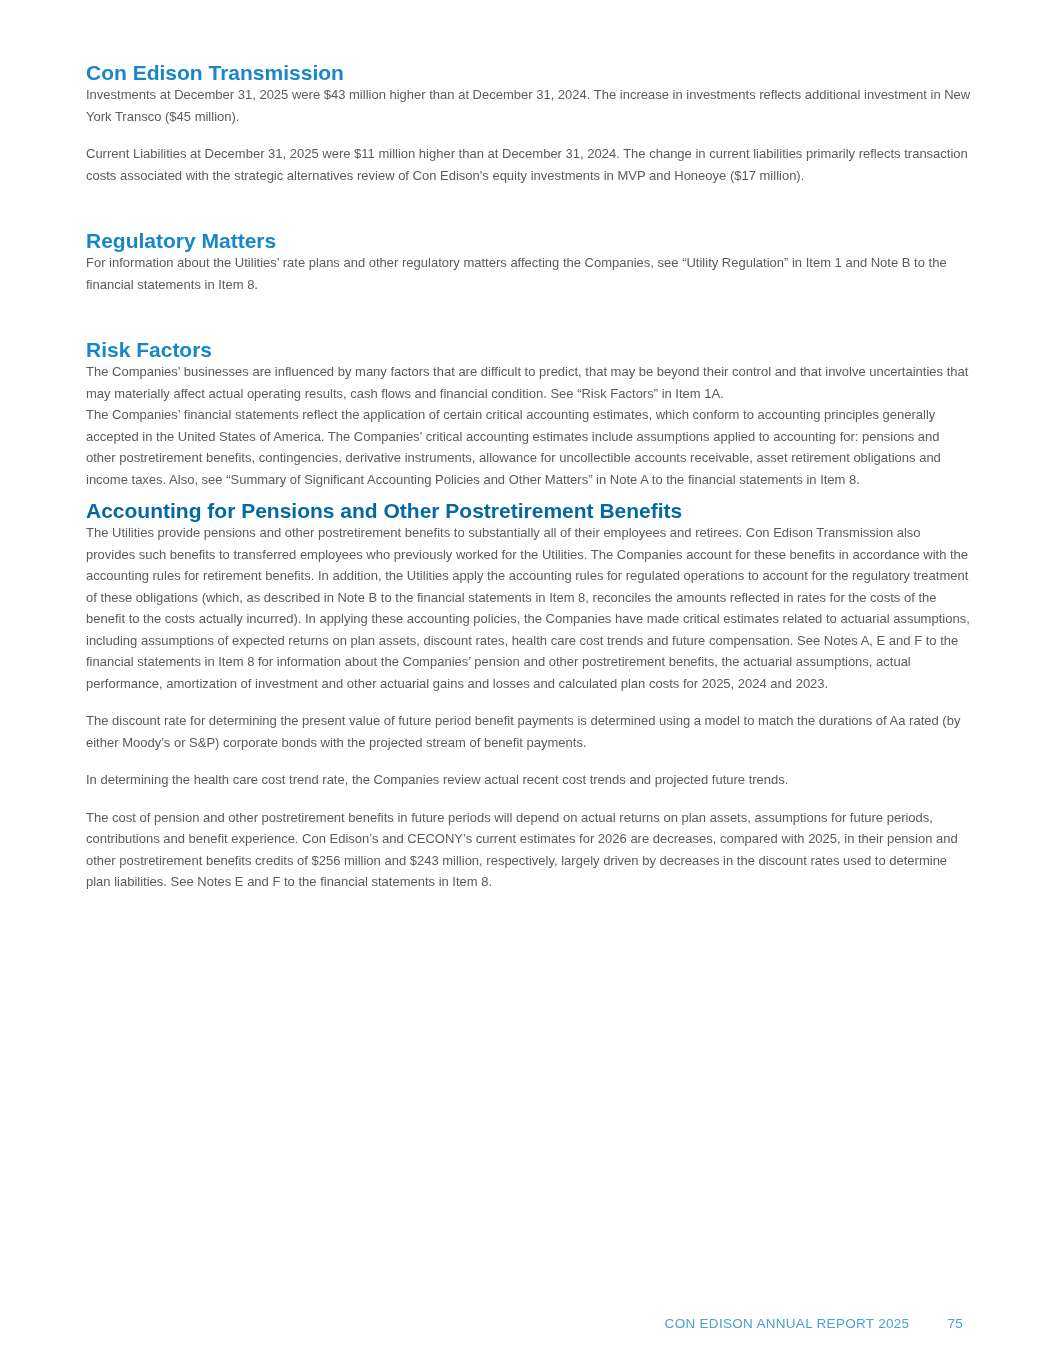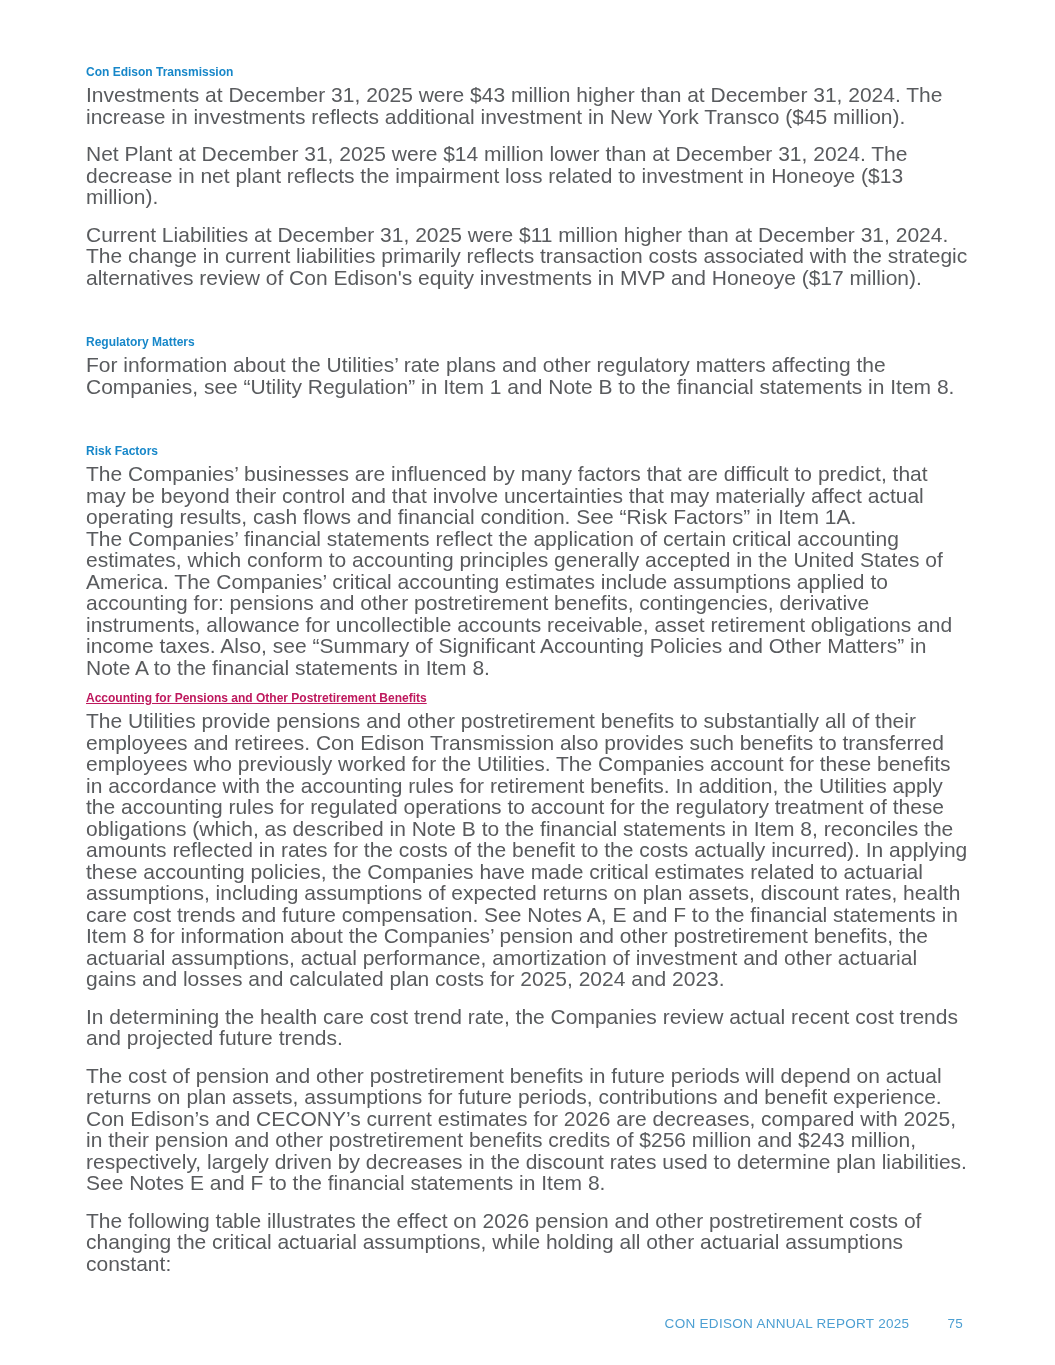--- a/index.html
+++ b/index.html
@@ -15,30 +15,30 @@
     font-family: "Liberation Sans", sans-serif;
   }
   .content {
     position: absolute;
     left: 86px;
     top: 62px;
     width: 886px;
   }
   .doc-section { margin: 0; }
   .heading {
-    font-size: 12px;
+    font-size: 21px;
     line-height: 21px;
     font-weight: 700;
     margin: 10px 0 1px 0;
   }
   .heading.blue { color: #1787C9; margin-top: 44px; }
-  .heading.dark { color: #be185d; text-decoration: underline; }
+  .heading.dark { color: #0369a1; }
   .doc-section:first-child .heading { margin-top: 0; }
   .body-p {
-    font-size: 21px;
+    font-size: 13px;
     line-height: 21.5px;
     color: #595B5E;
     margin: 0 0 16px 0;
   }
   .body-p:last-child { margin-bottom: 0; }
   .footer {
     position: absolute;
     top: 1316px;
     right: 92px;
     display: flex;
@@ -50,44 +50,43 @@
   }
 </style>
 </head>
 <body>
 
 <main class="content">
 
   <section class="doc-section">
     <h2 class="heading blue">Con Edison Transmission</h2>
     <p class="body-p">Investments at December 31, 2025 were $43 million higher than at December 31, 2024. The increase in investments reflects additional investment in New York Transco ($45 million).</p>
-    <p class="body-p">Net Plant at December 31, 2025 were $14 million lower than at December 31, 2024. The decrease in net plant reflects the impairment loss related to investment in Honeoye ($13 million).</p>
     <p class="body-p">Current Liabilities at December 31, 2025 were $11 million higher than at December 31, 2024. The change in current liabilities primarily reflects transaction costs associated with the strategic alternatives review of Con Edison's equity investments in MVP and Honeoye ($17 million).</p>
   </section>
 
   <section class="doc-section">
     <h2 class="heading blue">Regulatory Matters</h2>
     <p class="body-p">For information about the Utilities’ rate plans and other regulatory matters affecting the Companies, see “Utility Regulation” in Item 1 and Note B to the financial statements in Item 8.</p>
   </section>
 
   <section class="doc-section">
     <h2 class="heading blue">Risk Factors</h2>
     <p class="body-p">The Companies’ businesses are influenced by many factors that are difficult to predict, that may be beyond their control and that involve uncertainties that may materially affect actual operating results, cash flows and financial condition. See “Risk Factors” in Item 1A.</p>
   </section>
 
   <section class="doc-section">
     <p class="body-p">The Companies’ financial statements reflect the application of certain critical accounting estimates, which conform to accounting principles generally accepted in the United States of America. The Companies’ critical accounting estimates include assumptions applied to accounting for: pensions and other postretirement benefits, contingencies, derivative instruments, allowance for uncollectible accounts receivable, asset retirement obligations and income taxes. Also, see “Summary of Significant Accounting Policies and Other Matters” in Note A to the financial statements in Item 8.</p>
   </section>
 
   <section class="doc-section">
     <h2 class="heading dark">Accounting for Pensions and Other Postretirement Benefits</h2>
     <p class="body-p">The Utilities provide pensions and other postretirement benefits to substantially all of their employees and retirees. Con Edison Transmission also provides such benefits to transferred employees who previously worked for the Utilities. The Companies account for these benefits in accordance with the accounting rules for retirement benefits. In addition, the Utilities apply the accounting rules for regulated operations to account for the regulatory treatment of these obligations (which, as described in Note B to the financial statements in Item 8, reconciles the amounts reflected in rates for the costs of the benefit to the costs actually incurred). In applying these accounting policies, the Companies have made critical estimates related to actuarial assumptions, including assumptions of expected returns on plan assets, discount rates, health care cost trends and future compensation. See Notes A, E and F to the financial statements in Item 8 for information about the Companies’ pension and other postretirement benefits, the actuarial assumptions, actual performance, amortization of investment and other actuarial gains and losses and calculated plan costs for 2025, 2024 and 2023.</p>
+    <p class="body-p">The discount rate for determining the present value of future period benefit payments is determined using a model to match the durations of Aa rated (by either Moody’s or S&amp;P) corporate bonds with the projected stream of benefit payments.</p>
     <p class="body-p">In determining the health care cost trend rate, the Companies review actual recent cost trends and projected future trends.</p>
     <p class="body-p">The cost of pension and other postretirement benefits in future periods will depend on actual returns on plan assets, assumptions for future periods, contributions and benefit experience. Con Edison’s and CECONY’s current estimates for 2026 are decreases, compared with 2025, in their pension and other postretirement benefits credits of $256 million and $243 million, respectively, largely driven by decreases in the discount rates used to determine plan liabilities. See Notes E and F to the financial statements in Item 8.</p>
-    <p class="body-p">The following table illustrates the effect on 2026 pension and other postretirement costs of changing the critical actuarial assumptions, while holding all other actuarial assumptions constant:</p>
   </section>
 
 </main>
 
 <footer class="footer">
   <span>CON EDISON ANNUAL REPORT 2025</span>
   <span>75</span>
 </footer>
 
 </body></html>

